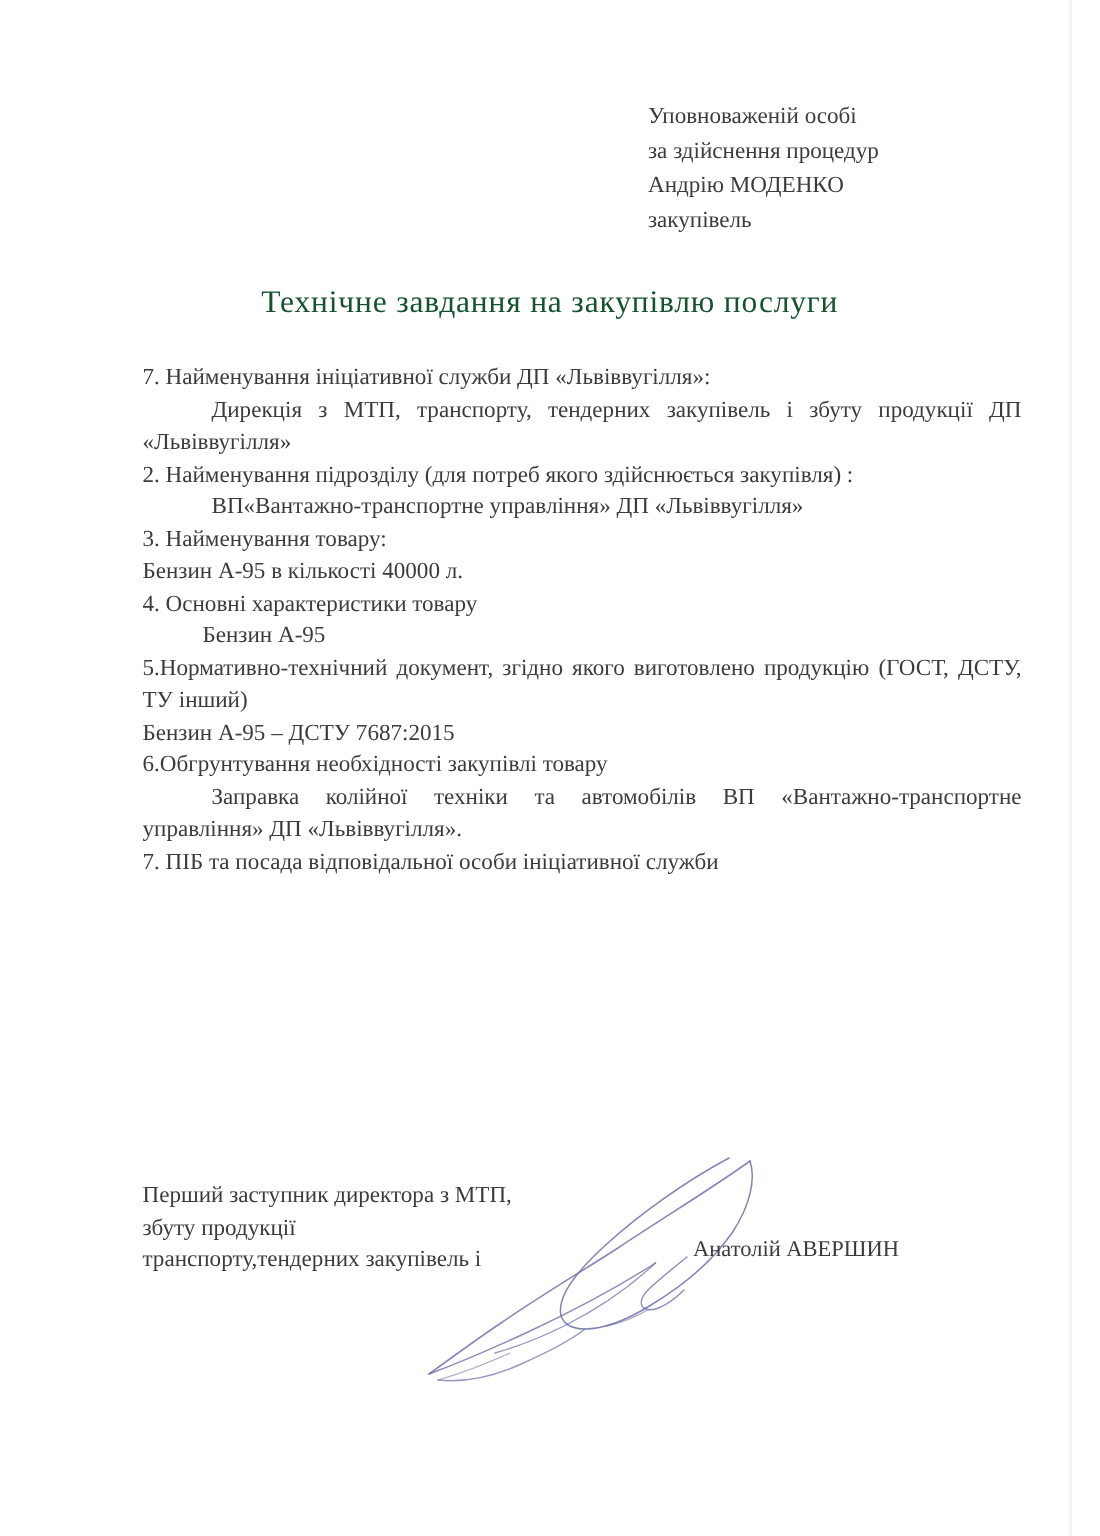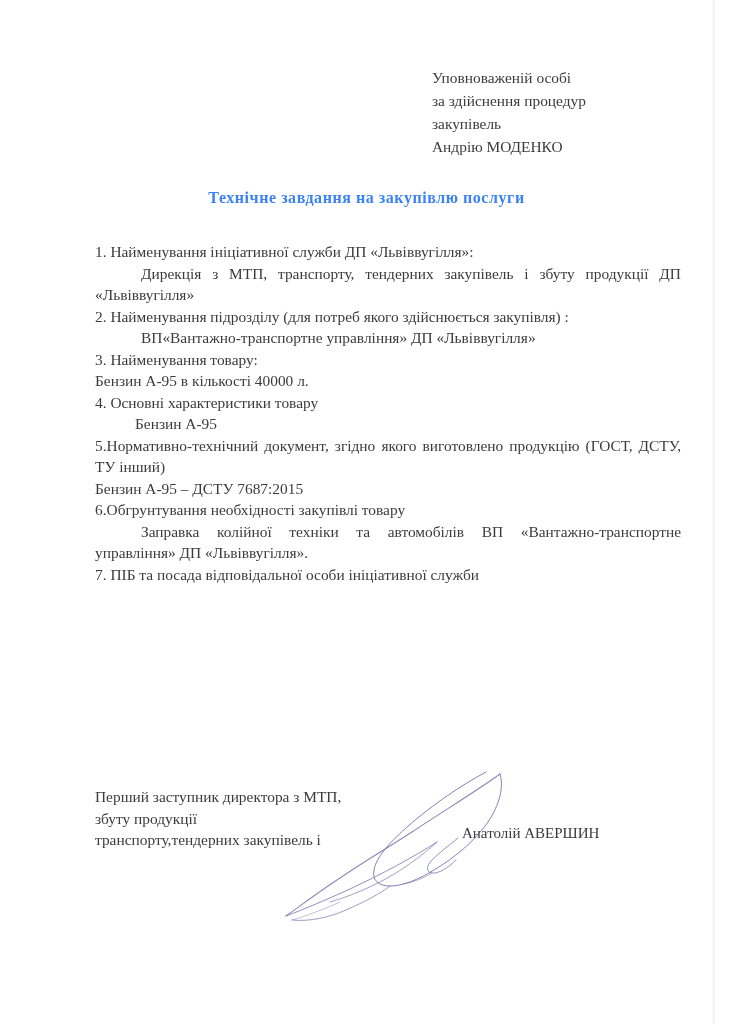--- a/index.html
+++ b/index.html
@@ -48,24 +48,24 @@
   }
   .addressee div { white-space: nowrap; }
 
   
   .doc-title {
     position: absolute;
     left: 0;
     top: 189px;
     width: 733px;
     text-align: center;
-    font-size: 16px;
-    font-weight: bold;
+    font-size: 21px;
+    font-weight: normal;
     letter-spacing: 0.55px;
-    color: #3b82f6;
+    color: #14532d;
   }
 
   
   .body {
     position: absolute;
     left: 95px;
     top: 241px;
     width: 586px;
     font-size: 15.4px;
     line-height: 21.5px;
@@ -113,29 +113,29 @@
 <body>
 
 <div class="page">
 
   <div class="scan-edge"></div>
   <div class="scan-edge-2"></div>
 
   <div class="addressee">
     <div>Уповноваженій особі</div>
     <div>за здійснення процедур</div>
+    <div>Андрію МОДЕНКО</div>
     <div>закупівель</div>
-    <div>Андрію МОДЕНКО</div>
   </div>
 
   <div class="doc-title">Технічне завдання на закупівлю послуги</div>
 
   <div class="body">
 
-    <p>1. Найменування ініціативної служби ДП «Львіввугілля»:</p>
+    <p>7. Найменування ініціативної служби ДП «Львіввугілля»:</p>
     <p class="p-just ind-lg">Дирекція з МТП, транспорту, тендерних закупівель і збуту продукції  ДП «Львіввугілля»</p>
 
     <p class="p-just last-full">2.  Найменування  підрозділу  (для потреб якого здійснюється закупівля) :</p>
     <p class="ind-lg">ВП«Вантажно-транспортне управління» ДП «Львіввугілля»</p>
 
     <p>3.  Найменування  товару:</p>
     <p>Бензин А-95 в кількості 40000 л.</p>
 
     <p class="gap-sm">4. Основні  характеристики товару</p>
     <p class="ind-md">Бензин А-95</p>

